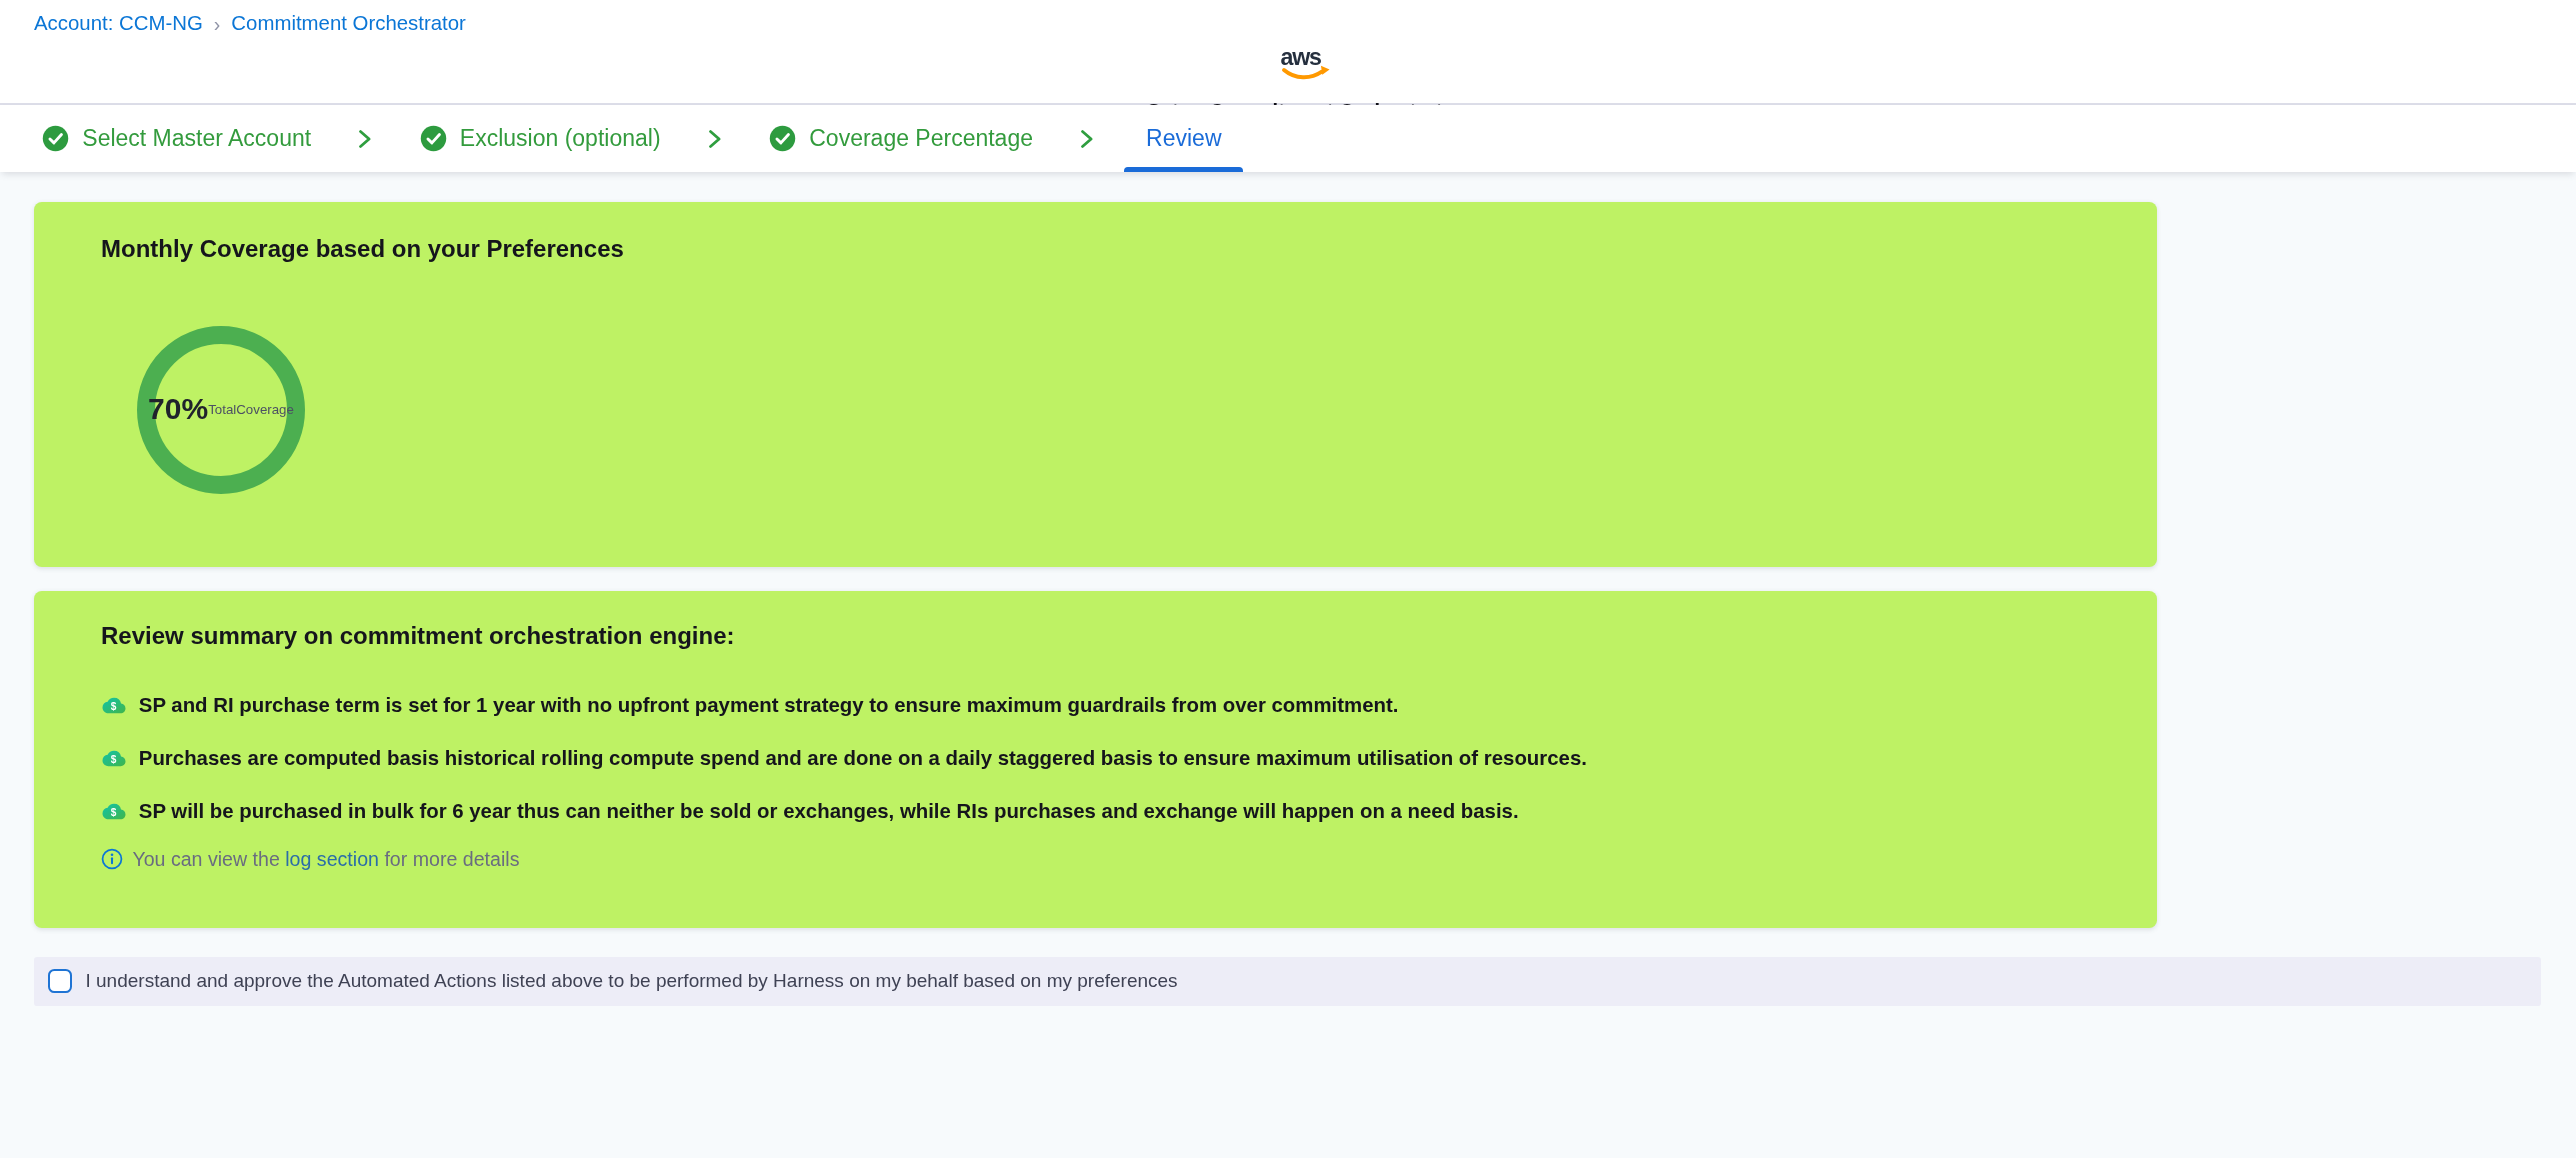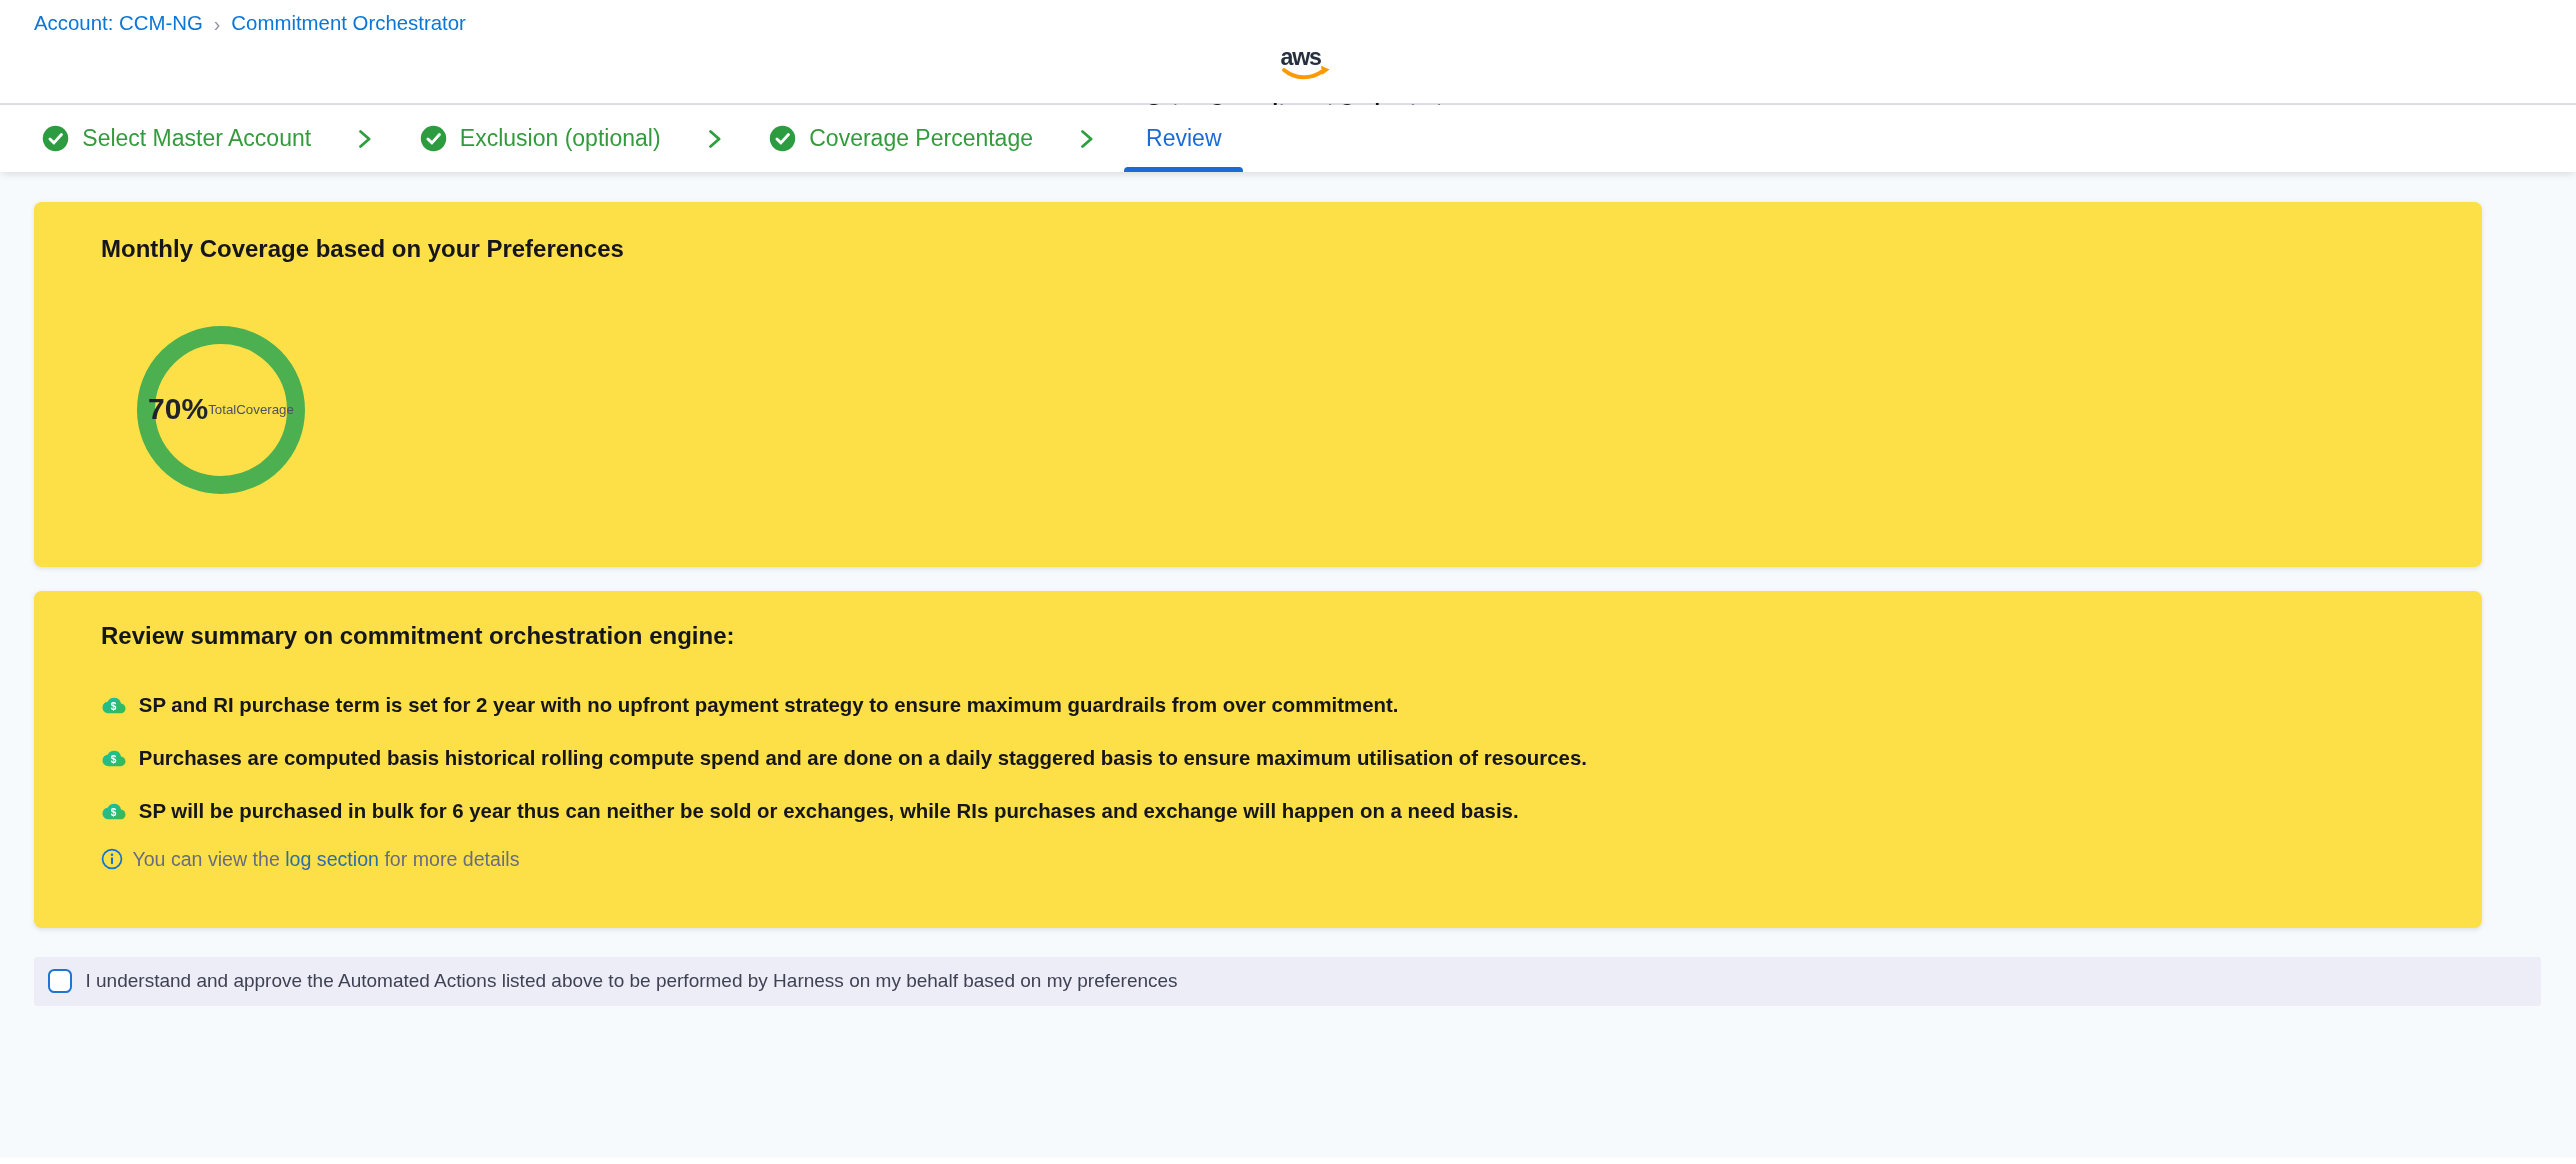--- a/index.html
+++ b/index.html
@@ -38,21 +38,21 @@
   .step.active { color:#1a6bd8; position:relative; padding:0 4.7px; }
   .step.active::after {
     content:""; position:absolute; left:-17px; right:-17px; bottom:0;
     height:4.7px; background:#1a6bd8; border-radius:3.9px 3.9px 0 0;
   }
   .sep { margin:0 44px; display:flex; align-items:center; }
 
   
   .content { padding:0 34px; }
   .card {
-    background:#fde047; width:2448px; border-radius:7.8px;
+    background:#bef264; width:2123px; border-radius:7.8px;
     box-shadow:0 1.6px 4.7px rgba(96,97,112,.16);
   }
   .card1 { margin-top:30px; height:365px; padding:33px 0 0 67px; }
   .card-title { font-size:24px; font-weight:700; color:#15151c; line-height:28px; }
 
   .donut {
     margin:63px 0 0 36px;
     width:168px; height:168px;
     border:18px solid #4caf50; border-radius:50%;
     display:flex; align-items:center; justify-content:center;
@@ -166,21 +166,21 @@
 
   <div class="card card2">
     <h2 class="card-title">Review summary on commitment orchestration engine:</h2>
     <div class="bullets">
 
       <div class="bullet">
         <svg class="bullet-icon" viewBox="0 0 24 24">
           <path d="M19.35 10.04A7.49 7.49 0 0 0 12 4C9.11 4 6.6 5.64 5.35 8.04A5.99 5.99 0 0 0 0 14c0 3.31 2.69 6 6 6h13c2.76 0 5-2.24 5-5 0-2.64-2.05-4.78-4.65-4.96z" fill="url(#cloudGrad)"></path>
           <text x="11.6" y="17" text-anchor="middle" font-family="Liberation Sans, sans-serif" font-size="10.5" font-weight="bold" fill="#ffffff">$</text>
         </svg>
-        <span class="bullet-text">SP and RI purchase term is set for 2 year with no upfront payment strategy to ensure maximum guardrails from over commitment.</span>
+        <span class="bullet-text">SP and RI purchase term is set for 1 year with no upfront payment strategy to ensure maximum guardrails from over commitment.</span>
       </div>
 
       <div class="bullet">
         <svg class="bullet-icon" viewBox="0 0 24 24">
           <path d="M19.35 10.04A7.49 7.49 0 0 0 12 4C9.11 4 6.6 5.64 5.35 8.04A5.99 5.99 0 0 0 0 14c0 3.31 2.69 6 6 6h13c2.76 0 5-2.24 5-5 0-2.64-2.05-4.78-4.65-4.96z" fill="url(#cloudGrad)"></path>
           <text x="11.6" y="17" text-anchor="middle" font-family="Liberation Sans, sans-serif" font-size="10.5" font-weight="bold" fill="#ffffff">$</text>
         </svg>
         <span class="bullet-text">Purchases are computed basis historical rolling compute spend and are done on a daily staggered basis to ensure maximum utilisation of resources.</span>
       </div>
 

